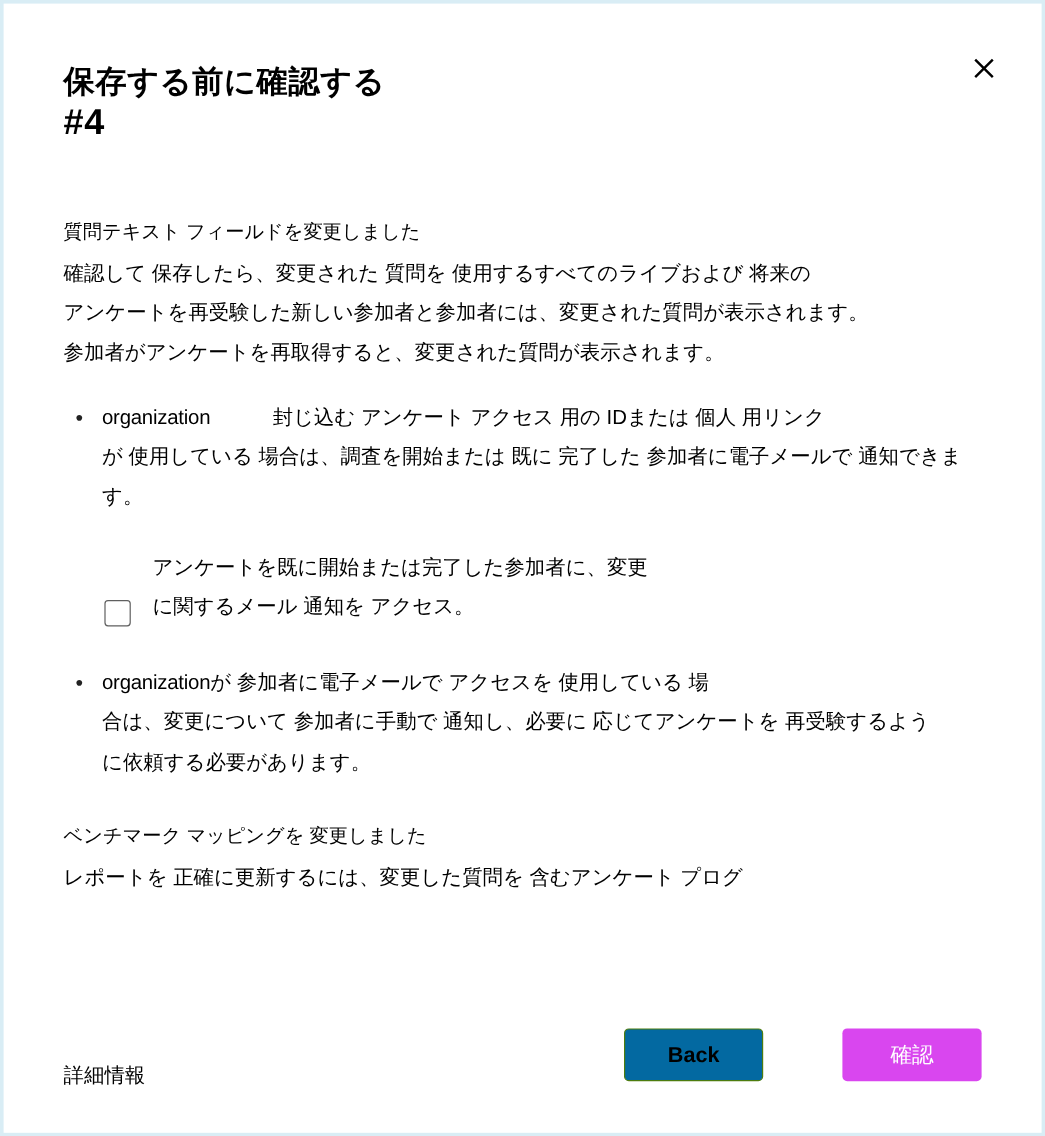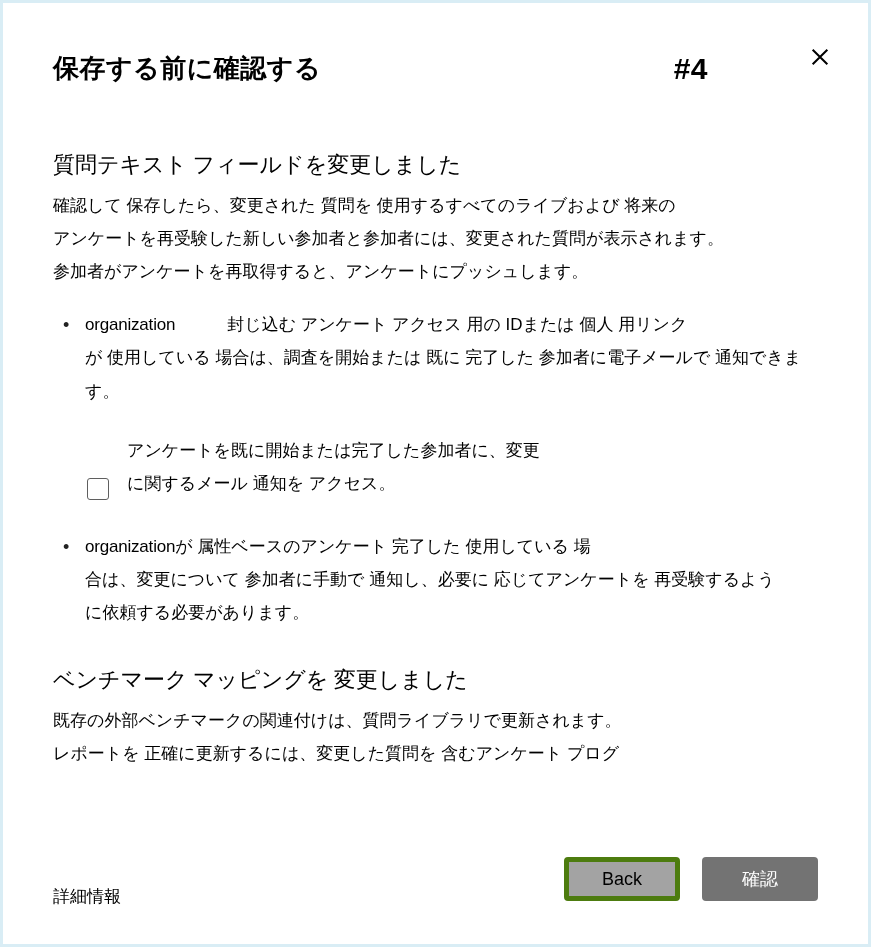--- a/index.html
+++ b/index.html
@@ -15,23 +15,24 @@
       width: 100%;
       height: 100%;
       background: #fff;
       padding: 48px 50px 36px 50px;
       position: relative;
       display: flex;
       flex-direction: column;
     }
     .header {
       display: flex;
-      align-items: flex-end;
+      align-items: flex-start;
       justify-content: space-between;
       margin-bottom: 58px;
+      flex-direction: column;
     }
     .title {
       font-size: 26px;
       font-weight: 700;
       letter-spacing: 0.5px;
     }
     .tag {
       font-size: 30px;
       font-weight: 800;
       margin-right: 110px;
@@ -43,21 +44,21 @@
       right: 34px;
       width: 28px;
       height: 28px;
       cursor: pointer;
       display: flex;
       align-items: center;
       justify-content: center;
     }
     .close-btn svg { width: 22px; height: 22px; stroke: #000; stroke-width: 2.2; }
     .content { flex: 1; font-size: 17px; line-height: 1.95; }
-    .subheading { font-weight: 500; font-size: 22px; margin-bottom: 2px; font-family: Liberation Serif, serif; }
+    .subheading { font-weight: 500; font-size: 16px; margin-bottom: 2px; }
     .para { margin-bottom: 0; }
     .block1 { }
     ul.bullets { list-style: none; padding-left: 28px; margin-top: 20px; }
     ul.bullets > li { position: relative; padding-left: 4px; margin-bottom: 30px; }
     ul.bullets > li::before {
       content: "•";
       position: absolute;
       left: -18px;
       top: 0;
       font-size: 18px;
@@ -102,29 +103,30 @@
       font-size: 18px;
       border-radius: 4px;
       cursor: pointer;
       display: flex;
       align-items: center;
       justify-content: center;
       border: none;
       font-family: inherit;
     }
     .btn-secondary {
-      background: #a3a3a3;
-      border: 5px solid #4d7c0f;
+      background: #0369a1;
+      border: 1px solid #4d7c0f;
       color: #000;
-      font-weight: 400;
+      font-weight: 700;
     }
     .btn-primary {
-      background: #737373;
+      background: #d946ef;
       color: #fff;
       font-weight: 500;
+      margin-left: 44px;
     }
     .orgword { letter-spacing: -0.2px; text-align: center; }
     .inlinebox{ margin-left: 52px; }
   </style>
 </head>
 <body>
 
 <div class="dialog">
 
   <div class="header">
@@ -137,47 +139,46 @@
       <path d="M4 4 L20 20 M20 4 L4 20"></path>
     </svg>
   </div>
 
   <div class="content">
 
     <div class="block1">
       <div class="subheading">質問テキスト フィールドを変更しました</div>
       <div class="para">確認して 保存したら、変更された 質問を 使用するすべてのライブおよび 将来の</div>
       <div class="para">アンケートを再受験した新しい参加者と参加者には、変更された質問が表示されます。</div>
-      <div class="para">参加者がアンケートを再取得すると、アンケートにプッシュします。</div>
+      <div class="para">参加者がアンケートを再取得すると、変更された質問が表示されます。</div>
 
       <ul class="bullets">
         <li>
           <span class="orgword">organization</span><span class="inlinebox">封じ込む アンケート アクセス 用の IDまたは 個人 用リンク</span>
           <div>が 使用している 場合は、調査を開始または 既に 完了した 参加者に電子メールで 通知できます。</div>
 
           <div class="checkbox-row">
             <div class="checkbox"></div>
             <div class="checkbox-label">
               <div>アンケートを既に開始または完了した参加者に、変更</div>
               <div>に関するメール 通知を アクセス。</div>
             </div>
           </div>
         </li>
 
         <li>
-          <span class="orgword">organization</span><span>が 属性ベースのアンケート 完了した 使用している 場</span>
+          <span class="orgword">organization</span><span>が 参加者に電子メールで アクセスを 使用している 場</span>
           <div>合は、変更について 参加者に手動で 通知し、必要に 応じてアンケートを 再受験するよう</div>
           <div>に依頼する必要があります。</div>
         </li>
       </ul>
     </div>
 
     <div class="section2">
       <div class="subheading">ベンチマーク マッピングを 変更しました</div>
-      <div class="para">既存の外部ベンチマークの関連付けは、質問ライブラリで更新されます。</div>
       <div class="para">レポートを 正確に更新するには、変更した質問を 含むアンケート プログ</div>
     </div>
 
   </div>
 
   <div class="footer">
     <div class="more-link">詳細情報</div>
     <div class="btn-group">
       <button class="btn btn-secondary">Back</button>
       <button class="btn btn-primary">確認</button>

